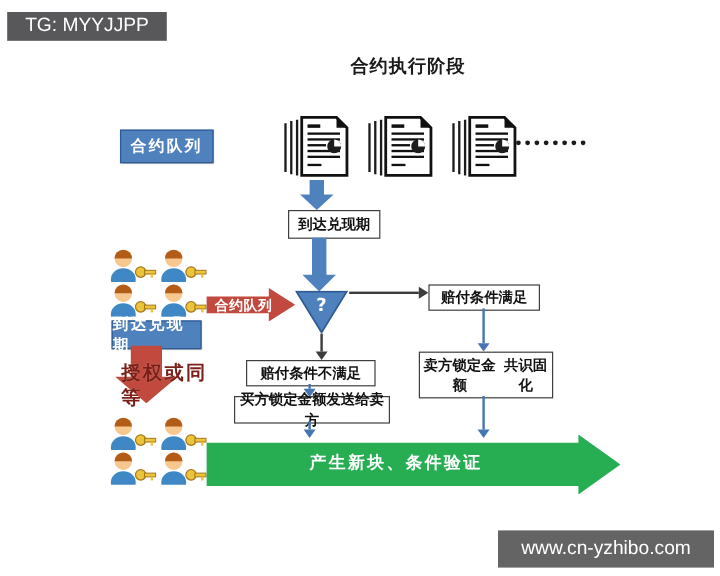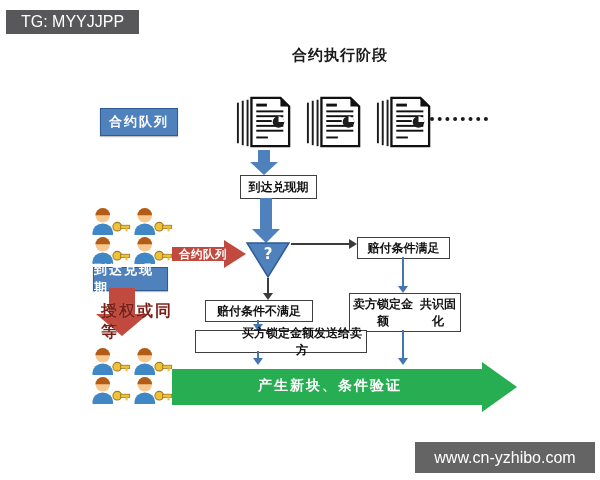--- a/index.html
+++ b/index.html
@@ -165,21 +165,21 @@
     <span>共识固化</span>
   </div>
   <div class="abs vline" style="left:402px;top:330px;height:28px;"></div>
   <div class="abs ah-down" style="left:398px;top:358px;"></div>
 
   <div class="abs vline dark" style="left:267px;top:278px;height:15px;"></div>
   <div class="abs ah-down dark" style="left:263px;top:293px;"></div>
   <div class="abs white-node" style="left:205px;top:300px;width:106px;height:20px;">赔付条件不满足</div>
   <div class="abs vline" style="left:257px;top:320px;height:4px;"></div>
   <div class="abs ah-down" style="left:253px;top:324px;"></div>
-  <div class="abs white-node" style="left:195px;top:330px;width:128px;height:21px;padding-left:42px;">买方锁定金额发送给卖方</div>
+  <div class="abs white-node" style="left:195px;top:330px;width:128px;height:21px;">买方锁定金额发送给卖方</div>
   <div class="abs vline" style="left:257px;top:351px;height:7px;"></div>
   <div class="abs ah-down" style="left:253px;top:358px;"></div>
 
   <div class="abs people" style="left:89px;top:206px;">
     <svg width="42" height="29" viewBox="0 0 40 28">
       <ellipse cx="13" cy="26" rx="10" ry="9" fill="#3f88c5"></ellipse>
       <circle cx="13" cy="9" r="7" fill="#f6c78f"></circle>
       <path d="M6 9 a7 7 0 0 1 14 0 z" fill="#b35c17"></path>
       <circle cx="27" cy="20" r="4.2" fill="#edc33c" stroke="#a3781b" stroke-width="1"></circle>
       <rect x="30" y="18.6" width="9" height="3" fill="#edc33c" stroke="#a3781b" stroke-width="0.8"></rect>

